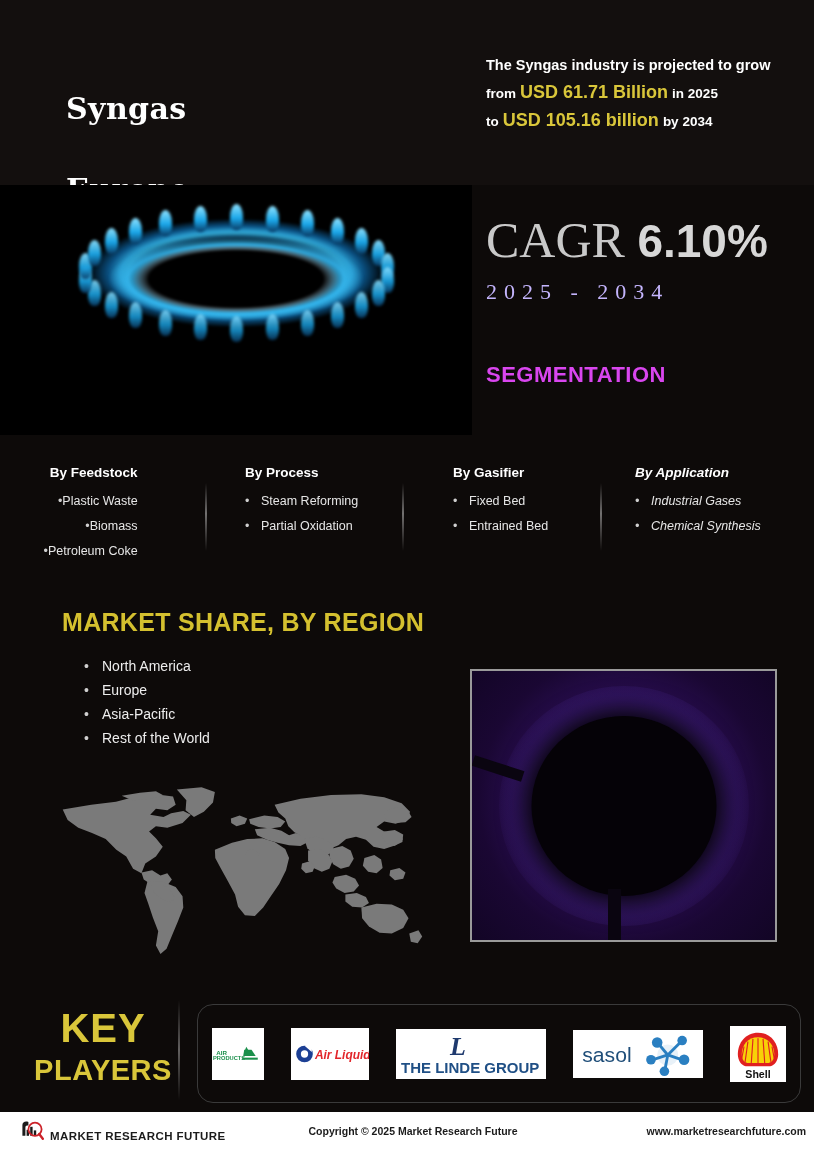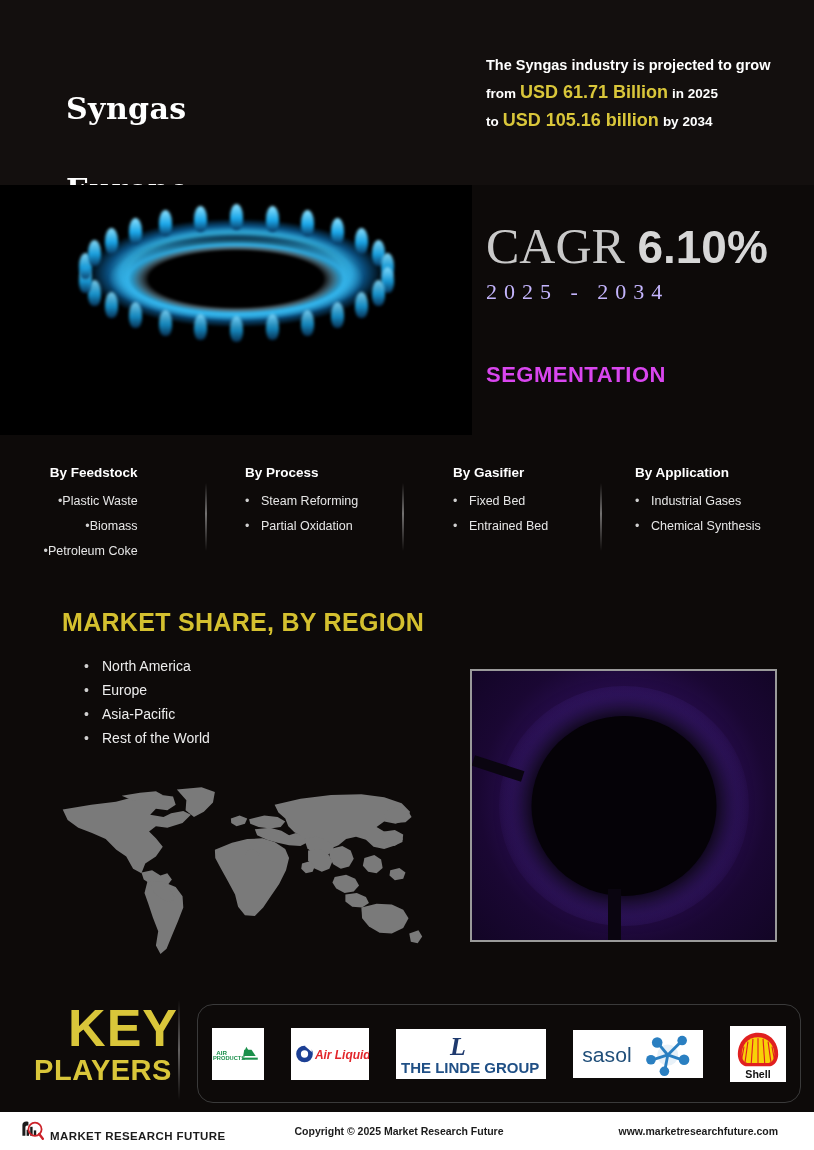--- a/index.html
+++ b/index.html
@@ -59,21 +59,21 @@
   .hero-tooth{
     position:absolute;width:13px;height:26px;border-radius:50% 50% 40% 40%;
     background:linear-gradient(180deg,#8fe2ff,#19a6e8 55%,#0a3c66);
     filter:blur(1.4px);
   }
 
   
   #cagr-block{position:absolute;left:486px;top:206px;}
   #cagr-main{
     font-family:"Liberation Serif", serif;
-    font-size:50px;color:#c9c9c9;line-height:56px;white-space:nowrap;margin-top:12px;
+    font-size:50px;color:#c9c9c9;line-height:68px;white-space:nowrap;
   }
   #cagr-main b{font-family:"Liberation Sans",sans-serif;color:#d7d7d7;font-size:46px;}
   #cagr-years{
     font-family:"Liberation Serif", serif;
     font-size:22px;color:#c4b5fd;letter-spacing:7px;margin-top:4px;
   }
   #segmentation-title{
     position:absolute;left:486px;top:362px;
     color:#d946ef;font-size:22px;font-weight:bold;letter-spacing:.5px;
   }
@@ -125,21 +125,21 @@
   #f2glow{
     position:absolute;left:50%;top:50%;transform:translate(-50%,-50%);
     width:250px;height:240px;border-radius:50%;
     background:radial-gradient(circle,rgba(150,90,255,.55) 30%,rgba(110,60,220,.25) 60%,rgba(0,0,0,0) 75%);
     z-index:1;
   }
   .f2bar{position:absolute;background:#0a0510;z-index:4;}
 
   
   #key-players-label{position:absolute;left:28px;top:1002px;width:150px;text-align:center;}
-  #kp-key{color:#d9c63a;font-size:52px;font-weight:bold;line-height:52px;letter-spacing:1px;text-align:right;}
+  #kp-key{color:#d9c63a;font-size:40px;font-weight:bold;line-height:52px;letter-spacing:1px;}
   #kp-players{color:#d9c63a;font-size:29px;font-weight:bold;line-height:32px;letter-spacing:.5px;}
   #kp-sep{position:absolute;left:178px;top:1000px;width:2px;height:100px;
     background:linear-gradient(180deg,rgba(255,255,255,0),rgba(255,255,255,.35),rgba(255,255,255,0));}
   #logo-box{
     position:absolute;left:197px;top:1004px;width:602px;height:97px;
     border:1.5px solid #3a3a3a;border-radius:16px;
     display:flex;align-items:center;justify-content:space-around;
   }
   .logo-card{background:#ffffff;display:flex;align-items:center;justify-content:center;overflow:hidden;}
   #logo-airproducts{width:52px;height:52px;}
@@ -149,21 +149,21 @@
   #logo-shell{width:56px;height:56px;}
 
   
   #footer{
     position:absolute;left:0;top:1112px;width:814px;height:38px;
     background:#ffffff;display:flex;align-items:center;
   }
   #footer-brand{display:flex;align-items:flex-end;margin-left:20px;width:260px;}
   #mrf-name{color:#1b1b1b;font-size:11.5px;font-weight:bold;letter-spacing:.4px;margin-left:6px;}
   #footer-copy{flex:1;text-align:center;color:#1b1b1b;font-size:10.5px;font-weight:bold;}
-  #footer-url{width:260px;text-align:right;margin-right:36px;color:#1b1b1b;font-size:10.5px;font-weight:bold;}
+  #footer-url{width:260px;text-align:right;margin-right:8px;color:#1b1b1b;font-size:10.5px;font-weight:bold;}
 </style>
 </head>
 <body>
 
 <div id="page">
 
   <div id="header-band"></div>
 
   <div id="title-block">
     <div class="title-line">Syngas</div>
@@ -237,21 +237,21 @@
       <div class="seg-col" style="left: 245px;">
         <div class="seg-head">By Process</div>
         <div class="seg-li"><span class="bul">•</span>Steam Reforming</div>
         <div class="seg-li"><span class="bul">•</span>Partial Oxidation</div>
       </div>
       <div class="seg-col" style="left: 453px;">
         <div class="seg-head">By Gasifier</div>
         <div class="seg-li"><span class="bul">•</span>Fixed Bed</div>
         <div class="seg-li"><span class="bul">•</span>Entrained Bed</div>
       </div>
-      <div class="seg-col" style="left: 635px;">
+      <div class="seg-col" style="left: 635px; font-style: italic;">
         <div class="seg-head">By Application</div>
         <div class="seg-li"><span class="bul">•</span>Industrial Gases</div>
         <div class="seg-li"><span class="bul">•</span>Chemical Synthesis</div>
       </div>
       <div class="seg-div" style="left: 205px;"></div>
       <div class="seg-div" style="left: 402px;"></div>
       <div class="seg-div" style="left: 600px;"></div>
     </div>
 
   <div id="msbr-title">MARKET SHARE, BY REGION</div>

